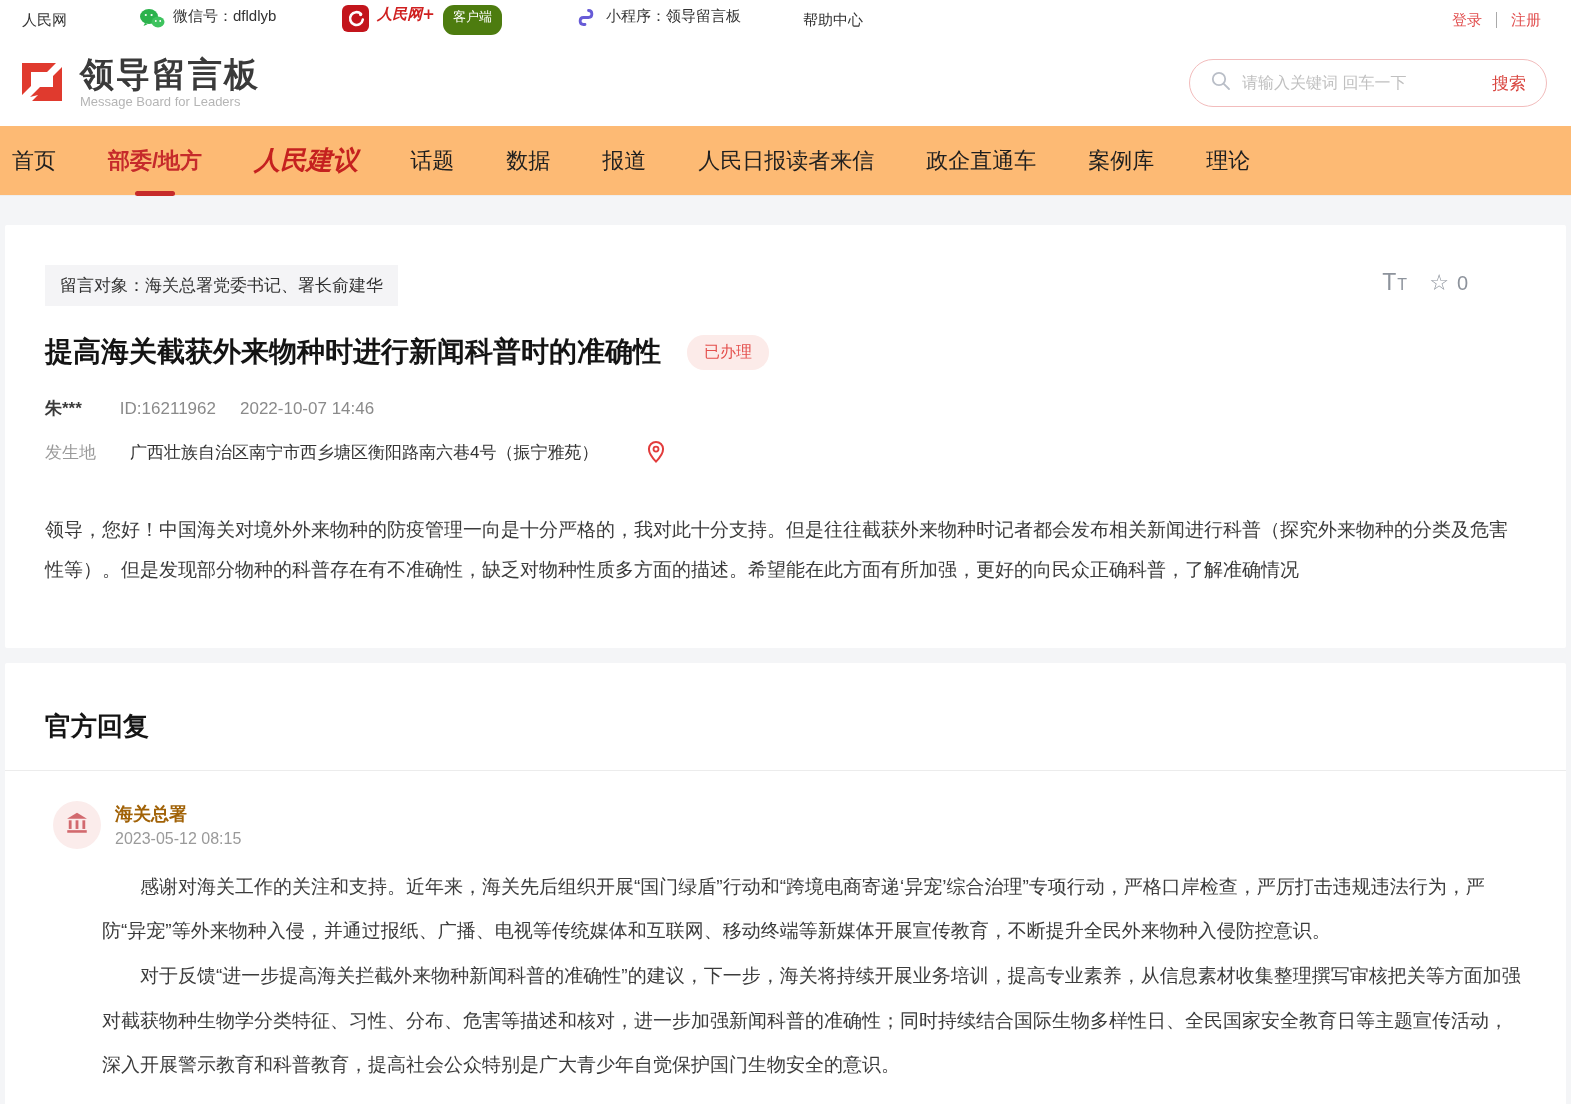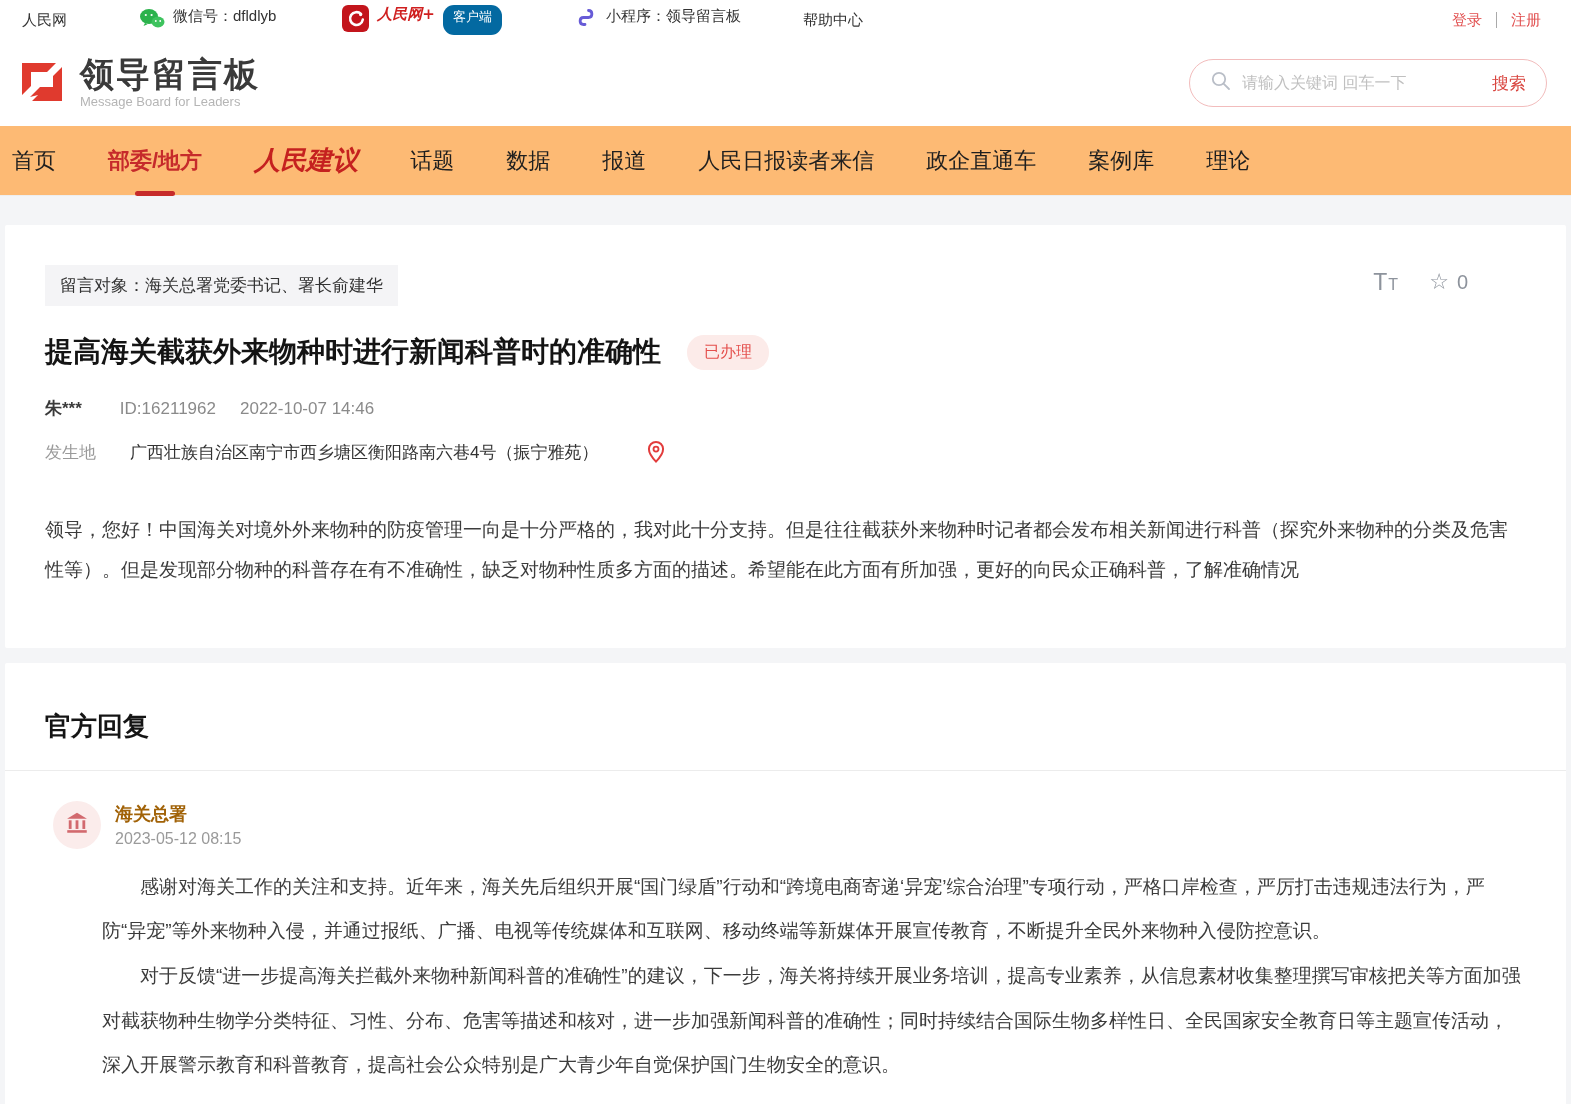--- a/index.html
+++ b/index.html
@@ -10,21 +10,21 @@
   .topbar .grp { display:flex; gap:8px; }
   .tb-site { margin-right:72px; }
   .tb-wechat { margin-right:66px; }
   .tb-app { margin-right:72px; }
   .tb-mini { margin-right:62px; }
   .tb-spacer { flex:1; }
   .tb-auth { display:flex; align-items:center; gap:14px; color:#e14e4e; font-size:15px; }
   .tb-auth .sep { width:1px; height:16px; background:#aaa; }
   .tb-auth span { cursor:pointer; }
   .app-script { color:#cf1f1f; font-weight:bold; font-style:italic; font-family:"DejaVu Serif",serif; }
-  .app-badge { background:#0369a1; color:#fff; font-size:13px; padding:3px 10px; border-radius:11px; }
+  .app-badge { background:#4d7c0f; color:#fff; font-size:13px; padding:3px 10px; border-radius:11px; }
 
   
   .header { background:#fff; height:86px; display:flex; align-items:center; padding:0 14px; }
   .logo { display:flex; align-items:center; gap:10px; }
   .logo-txt .cn { font-size:34px; font-weight:bold; color:#3a3a3a; letter-spacing:2px; line-height:1.05; }
   .logo-txt .en { font-size:13px; color:#b5b5b5; margin-top:2px; }
   .hd-spacer { flex:1; }
   .search { width:358px; height:48px; border:1px solid #f2bcbc; border-radius:26px; display:flex; align-items:center; padding:0 20px; margin-right:10px; background:#fff; }
   .search input { border:0; outline:0; flex:1; font-size:16px; margin-left:10px; color:#333; font-family:inherit; }
   .search input::placeholder { color:#c0c0c0; }
@@ -38,21 +38,21 @@
   .nav-item.special { color:#c5211f; font-weight:bold; font-style:italic; font-family:"DejaVu Serif",serif; font-size:26px; }
 
   
   .page { padding:29px 5px 0 5px; }
   .card { background:#fff; border-radius:2px; }
   .card1 { padding:40px 40px 58px 40px; }
   .card-gap { height:15px; }
 
   .row-top { display:flex; align-items:flex-start; }
   .target-tag { background:#f4f4f6; color:#333; font-size:17px; padding:9px 15px; }
-  .tools { margin-left:auto; display:flex; align-items:flex-start; gap:30px; color:#8d939c; padding-right:58px; margin-top:4px; }
+  .tools { margin-left:auto; display:flex; align-items:flex-end; gap:21px; color:#8d939c; padding-right:58px; margin-top:4px; }
   .tt { cursor:pointer; letter-spacing:1px; }
   .tt .big { font-size:23px; }
   .tt .small { font-size:16px; }
   .fav { display:flex; align-items:center; gap:8px; font-size:20px; cursor:pointer; }
   .fav .star { font-size:22px; }
 
   .title-row { display:flex; align-items:center; margin-top:27px; gap:26px; }
   .msg-title { font-size:28px; font-weight:bold; color:#141414; }
   .status-badge { background:#fcebe9; color:#e4504d; font-size:16px; padding:7px 17px; border-radius:17px; white-space:nowrap; }
 

